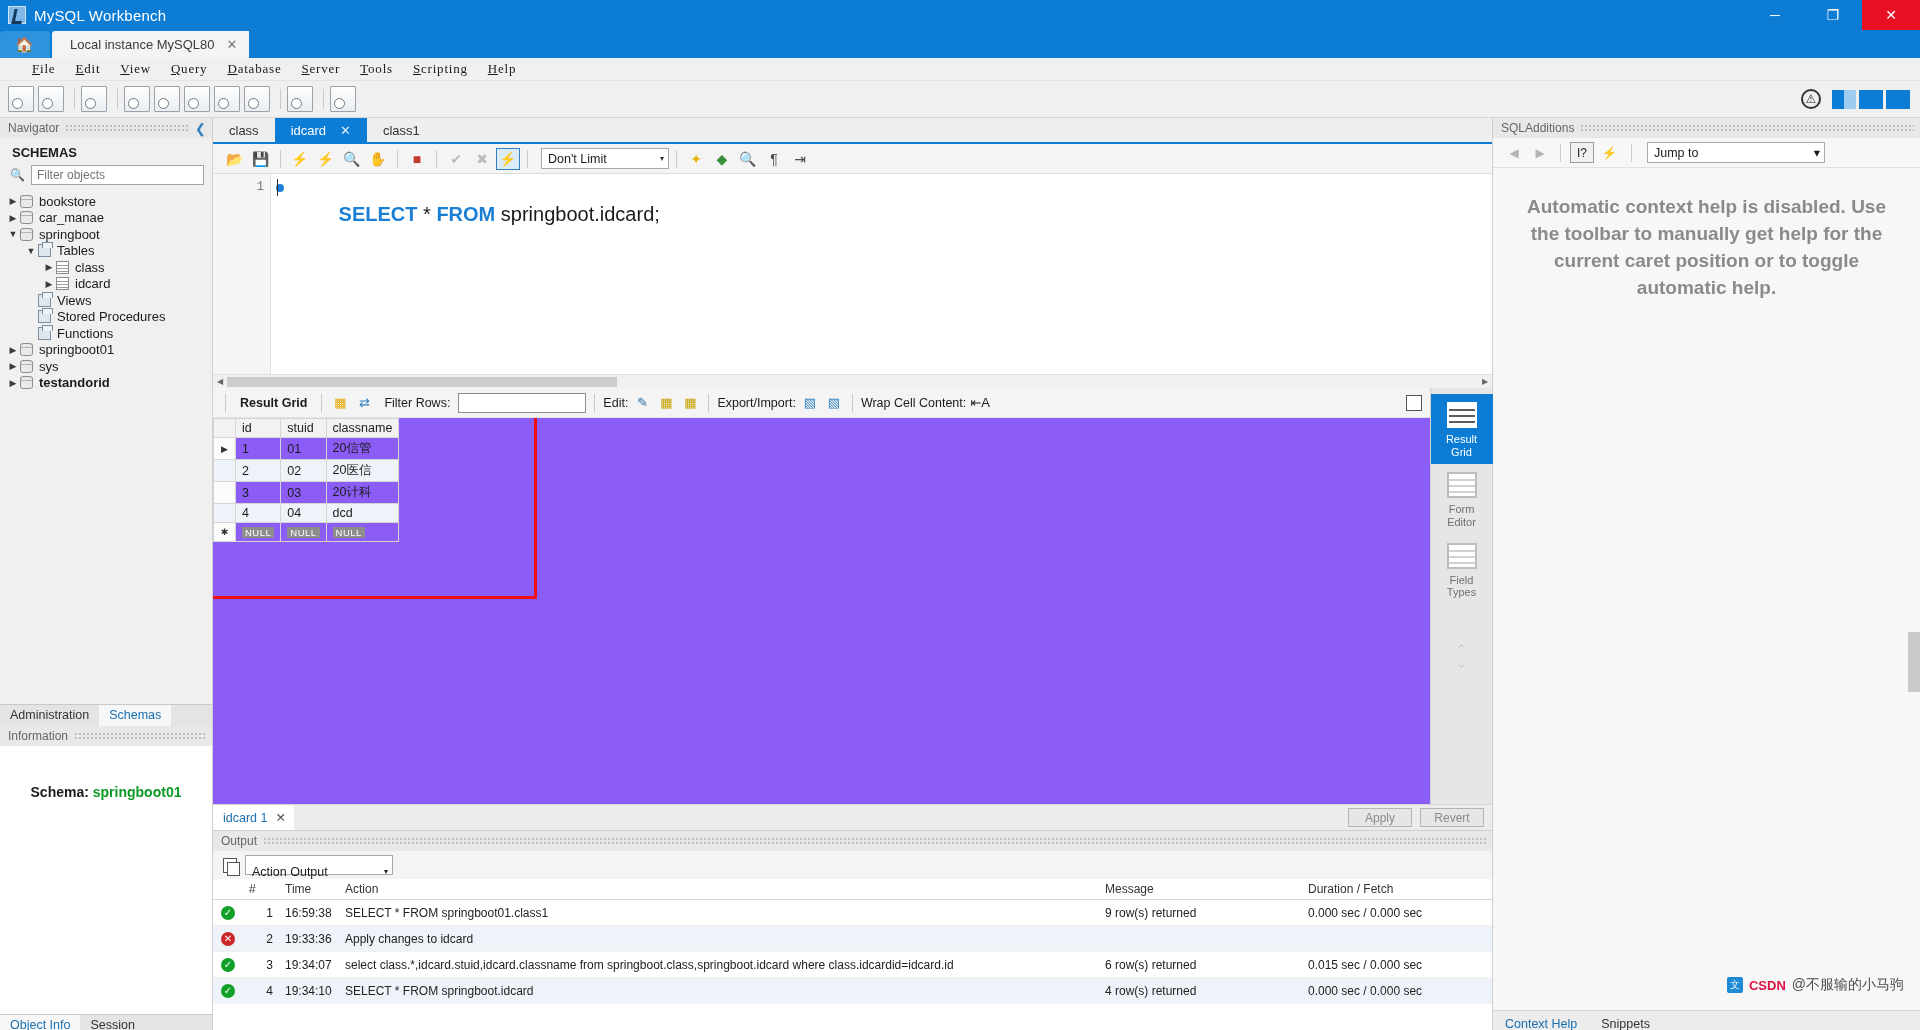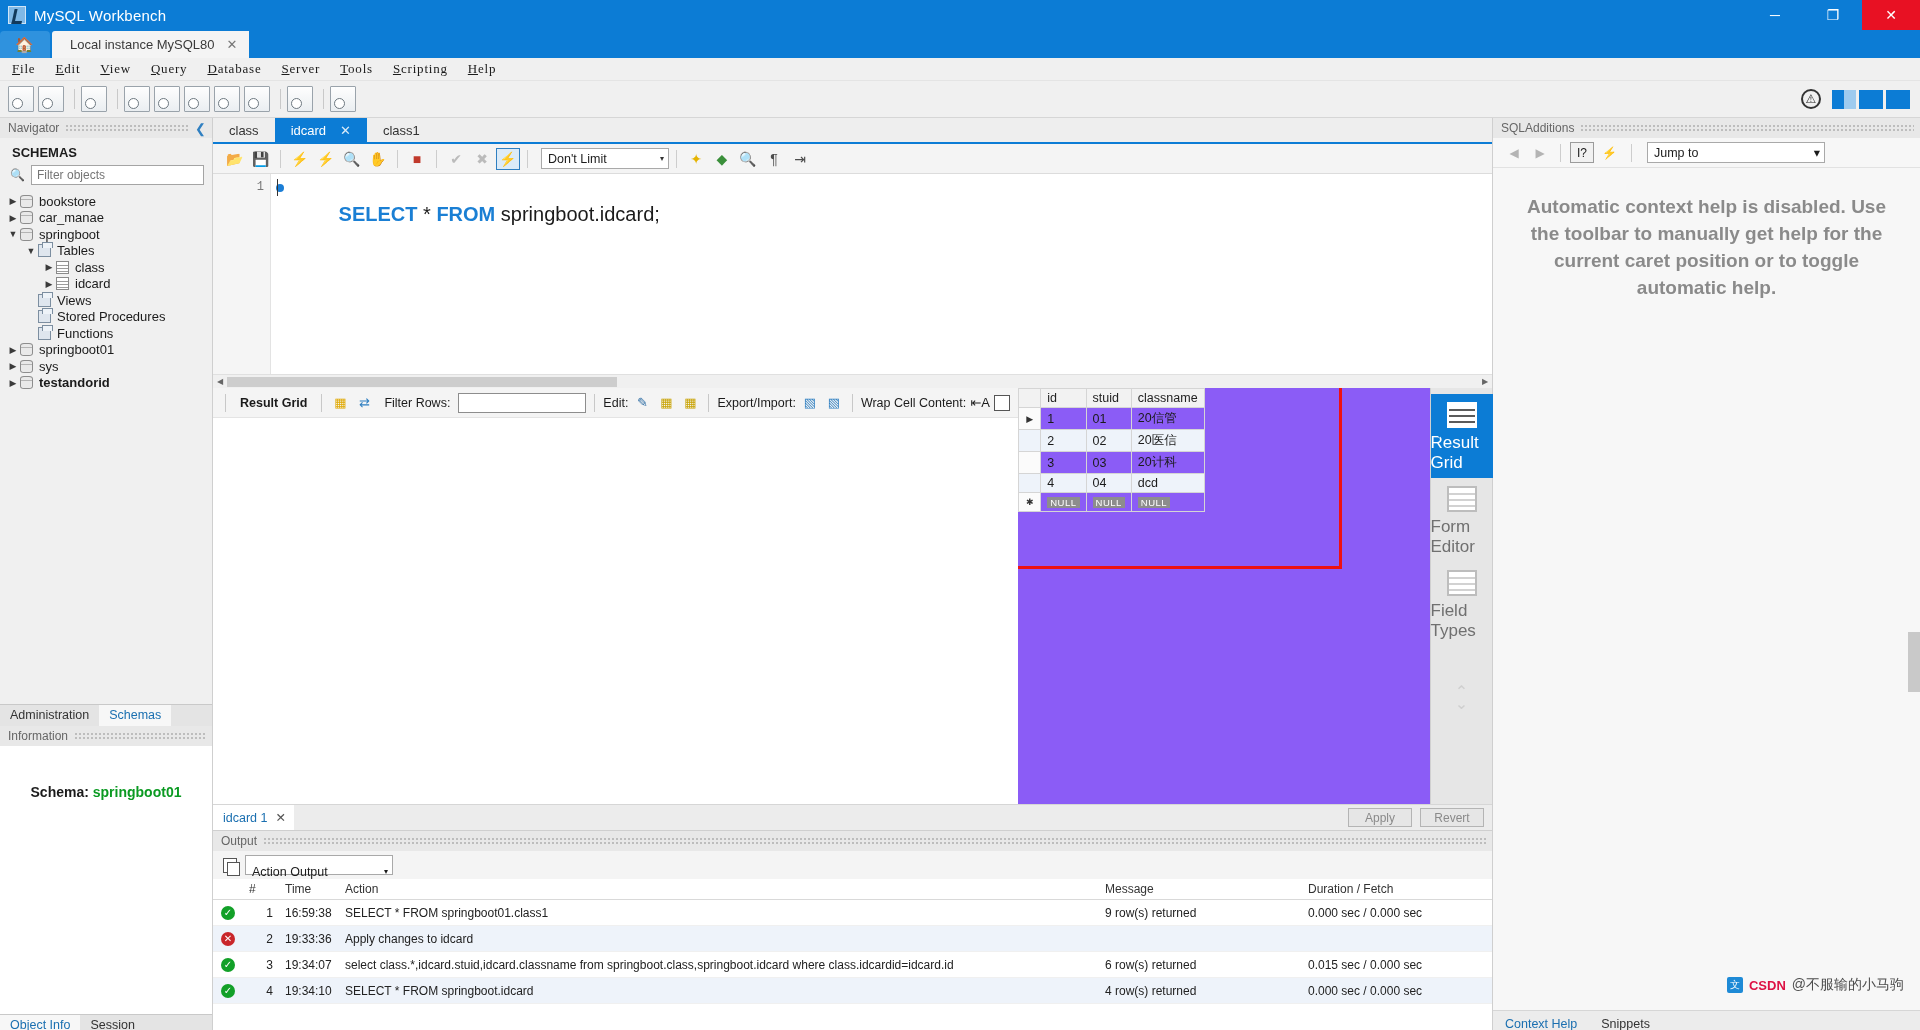--- a/index.html
+++ b/index.html
@@ -50,21 +50,21 @@
     height: 27px; background: #f4f4f4; color: #3a3a3a;
     display: flex; align-items: center; padding: 0 12px 0 18px;
     font-size: 13px; border-top-left-radius: 3px;
     position: relative; margin-left: 2px;
   }
   .inst-tab .x { margin-left: 12px; color: #777; font-size: 13px; }
 
   
   .menubar {
     height: 23px; background: #f0f0f0; display: flex; align-items: center;
-    padding-left: 2px; border-bottom: 1px solid #e4e4e4;
+    padding-left: 22px; border-bottom: 1px solid #e4e4e4;
   }
   .menu-item {
     padding: 2px 10px; font-size: 13px; letter-spacing: .8px;
     font-family: "Liberation Serif", serif;
   }
   .menu-item u { text-decoration: underline; }
 
   
   .maintoolbar {
     height: 37px; background: #f0f0f0; display: flex; align-items: center;
@@ -171,21 +171,21 @@
           white-space:pre; position:relative; }
   .code .kw { color:#1a7fd4; font-weight:bold; }
   .code .caret { position:absolute; left:6px; top:5px; width:1px; height:17px; background:#333; }
   .hscroll { height:14px; background:#f0f0f0; display:flex; align-items:center;
              border-top:1px solid #e0e0e0; }
   .hs-arrow { width:14px; text-align:center; font-size:8px; color:#666; }
   .hs-track { flex:1; height:12px; background:#f0f0f0; position:relative; }
   .hs-thumb { position:absolute; left:0; top:1px; height:10px; width:390px; background:#cdcdcd; }
 
   .resultzone { flex:1; display:flex; min-height:0; }
-  .resultmain { flex:1; display:flex; min-width:0; background:#fff; }
+  .resultmain { flex:1; display:flex; flex-direction:column; min-width:0; background:#fff; }
   .gridtoolbar { height:30px; background:#f4f4f4; display:flex; align-items:center;
                  padding-left:8px; gap:4px; border-bottom:1px solid #e4e4e4; font-size:12.5px; }
   .gt-label { font-weight:bold; padding:0 6px; }
   .gt-sep { width:1px; height:18px; background:#c8c8c8; margin:0 4px; }
   .filterrows { width:128px; height:20px; border:1px solid #8d8d8d; background:#fff; margin-left:4px; }
   .gi { width:20px; height:18px; display:flex; align-items:center; justify-content:center; font-size:13px; }
   .gi.yellow { color:#e0a800; }
   .gi.blue { color:#2f7fc1; }
   .maxbtn { margin-left:auto; margin-right:8px; width:16px; height:16px; border:1px solid #555; background:#fff; }
 
@@ -198,21 +198,21 @@
   table.rgrid th { background:#f2f2f2; color:#222; }
   table.rgrid td.selcol { width:22px; background:#fbfbfb; text-align:center; color:#333; font-size:9px; }
   table.rgrid th.selcol { width:22px; background:#f2f2f2; }
   table.rgrid tr.alt td { background:#eef3fa; }
   .nullpill { background:#8d8d8d; color:#fff; font-size:9.5px; padding:0 3px; letter-spacing:.5px; }
   .redbox { position:absolute; border:3px solid #ee1111; pointer-events:none; }
 
   
   .viewstrip { width:62px; background:#e6e6e6; display:flex; flex-direction:column;
                align-items:center; padding-top:6px; border-left:1px solid #d0d0d0; }
-  .vsitem { width:62px; padding:8px 0 6px; font-size:17px; color:#707070; line-height:1.15; }
+  .vsitem { width:62px; padding:8px 0 6px; text-align:center; font-size:11px; color:#707070; line-height:1.15; }
   .vsitem.active { background:#0c7cd5; color:#fff; position:relative; }
   .vsitem.active:before{
     content:""; position:absolute; left:-9px; top:26px; border:9px solid transparent;
     border-right-color:#0c7cd5;
   }
   .vsicon { width:30px; height:26px; margin:0 auto 5px; border:2px solid #5b5b5b; background:#fff; position:relative; }
   .vsitem.active .vsicon { border-color:#fff; background:#fff; }
   .vsicon:after{ content:""; position:absolute; left:0; right:0; top:5px; height:2px; background:#5b5b5b;
      box-shadow:0 6px 0 #5b5b5b, 0 12px 0 #5b5b5b; }
   .vsicon.dim { border-color:#bdbdbd; }

